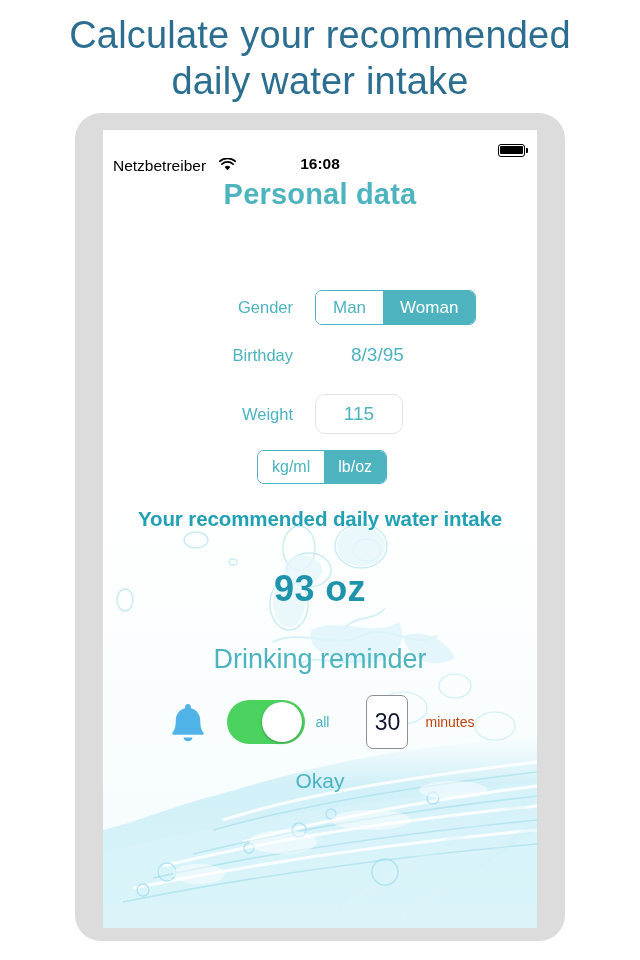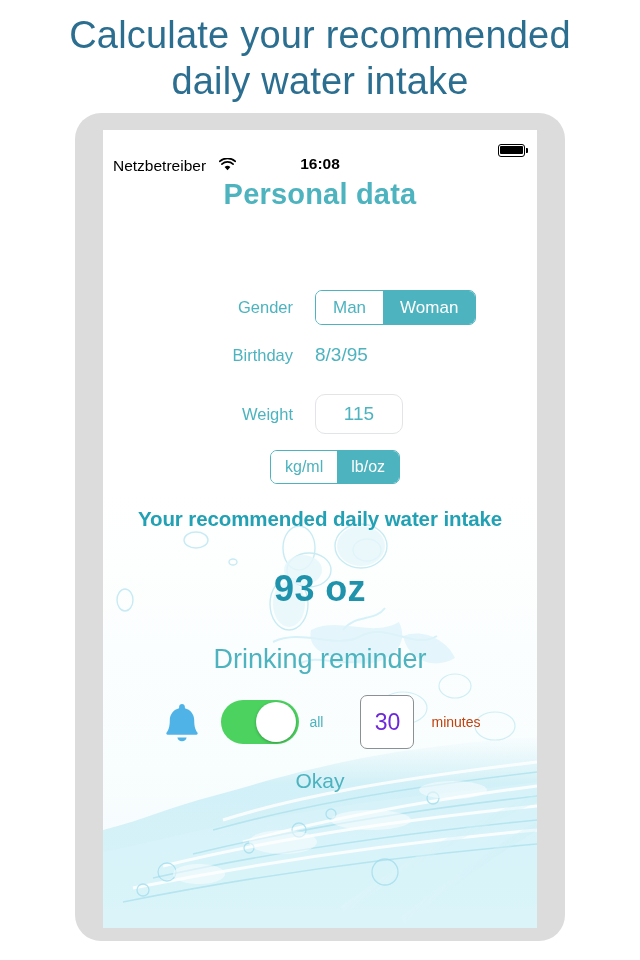--- a/index.html
+++ b/index.html
@@ -66,38 +66,38 @@
     position:absolute;top:48px;left:0;width:434px;text-align:center;
     color:#4cb3bf;font-size:29px;font-weight:700;letter-spacing:.2px;
   }
 
   
   .row{position:absolute;left:0;width:434px;display:flex;align-items:center;}
   .row-label{
     width:212px;text-align:right;padding-right:22px;box-sizing:border-box;
     color:#4cb3bf;font-size:16.5px;
   }
-  .row-value{color:#4cb3bf;font-size:19px;}
+  .row-value{color:#4cb3bf;font-size:19px;margin-left:36px;}
 
   .row-gender{top:160px;}
   .row-birthday{top:214px;}
   .row-weight{top:264px;}
 
   
   .seg{
     display:flex;border:1.6px solid #4cb3bf;border-radius:7px;overflow:hidden;
     background:#fff;
   }
   .seg-opt{
     padding:8px 17px;font-size:17px;color:#4cb3bf;background:#fff;
     line-height:1;display:flex;align-items:center;justify-content:center;
   }
   .seg-opt.sel{background:#4cb3bf;color:#fff;}
 
-  .units{position:absolute;top:320px;left:167px;border-radius:13px;}
+  .units{position:absolute;top:320px;left:154px;border-radius:13px;}
   .units .seg-opt{padding:8px 14px;font-size:16px;}
 
   
   .wt-input{
     width:88px;height:40px;border:1.3px solid #e2e4e6;border-radius:10px;
     background:#fff;display:flex;align-items:center;justify-content:center;
     color:#4cb3bf;font-size:19px;box-sizing:border-box;
   }
 
   
@@ -123,23 +123,23 @@
   .toggle{
     width:78px;height:44px;border-radius:22px;background:#4bd25f;
     position:relative;flex:none;
   }
   .toggle .knob{
     position:absolute;top:2px;left:35px;width:40px;height:40px;border-radius:50%;
     background:#fff;box-shadow:0 1px 3px rgba(0,0,0,.28);
   }
   .rem-all{color:#4cb3bf;font-size:14px;margin:0 12px 0 6px;}
   .min-input{
-    width:54px;height:54px;border:1.6px solid #8b9094;border-radius:7px;
+    width:42px;height:54px;border:1.6px solid #8b9094;border-radius:7px;
     background:#fff;display:flex;align-items:center;justify-content:center;
-    color:#6d28d9;font-size:23px;box-sizing:border-box;flex:none;margin-left:21px;
+    color:#0f172a;font-size:23px;box-sizing:border-box;flex:none;margin-left:21px;
   }
   .rem-min{color:#c2410c;font-size:14px;margin-left:13px;}
 
   .okay{
     position:absolute;top:639px;left:0;width:434px;text-align:center;
     color:#4cb3bf;font-size:21px;
   }
 </style>
 </head>
 <body>

